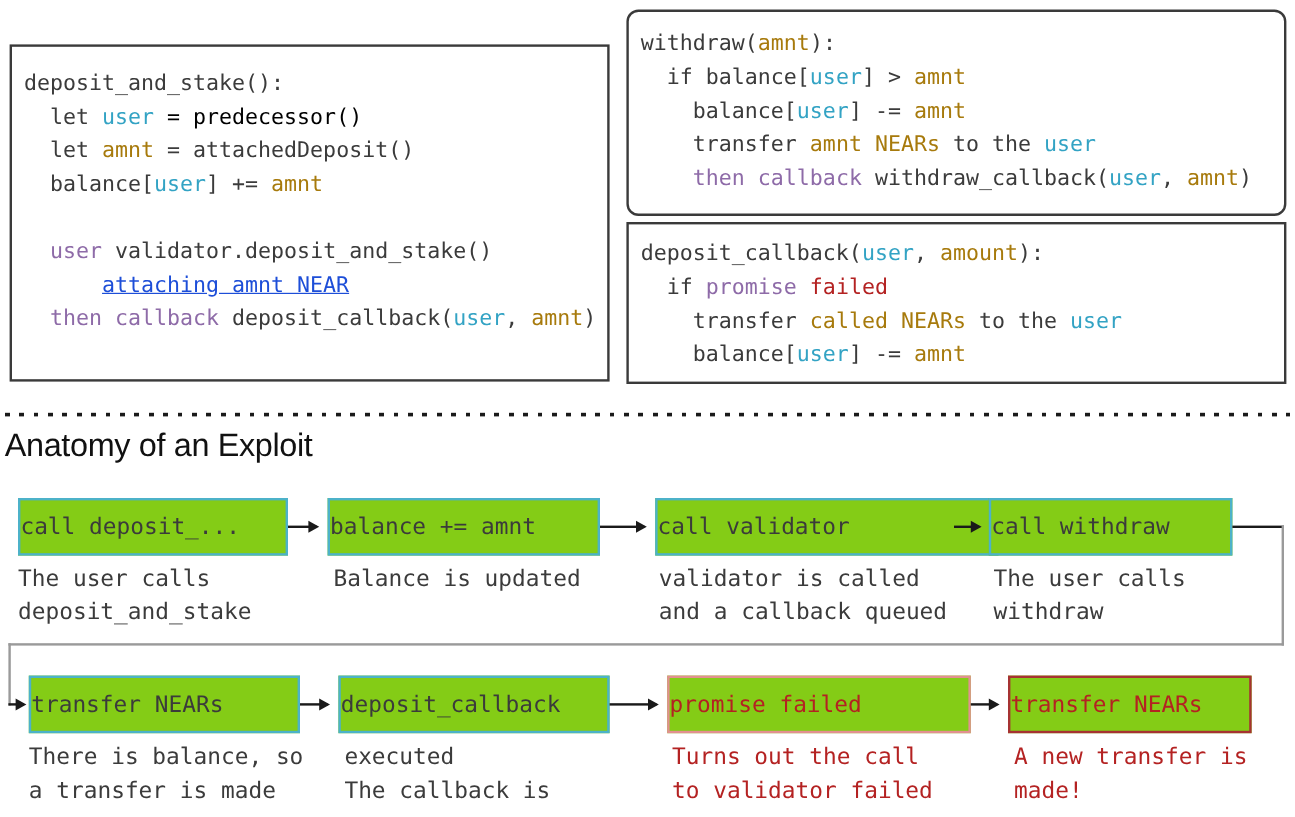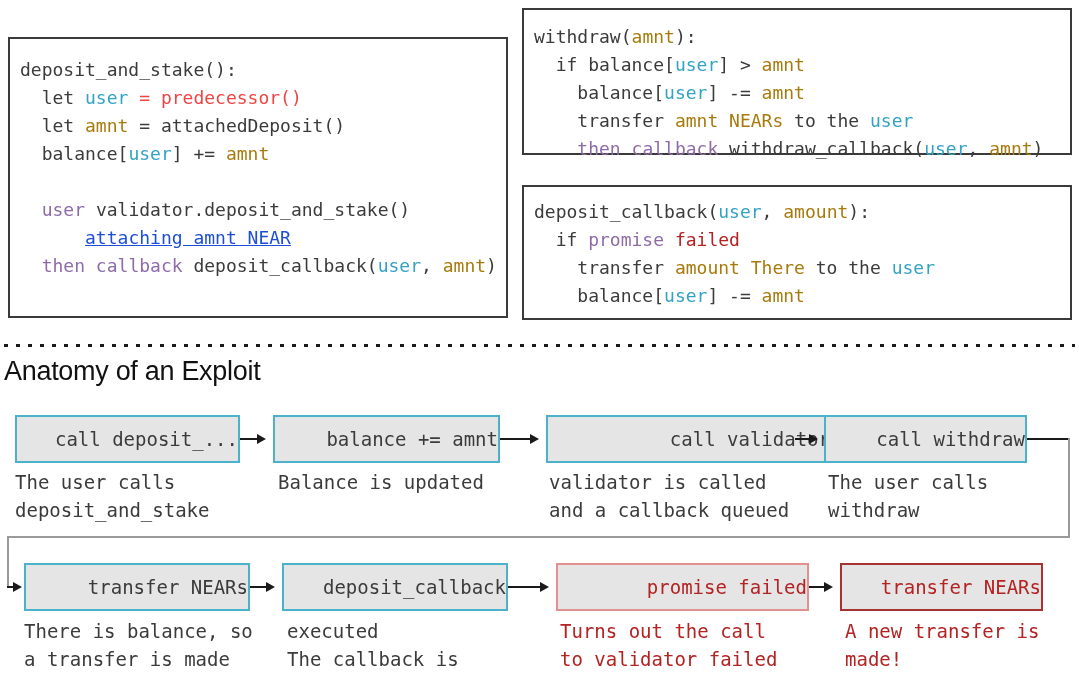--- a/index.html
+++ b/index.html
@@ -5,37 +5,37 @@
   html,body { margin:0; padding:0; background:#ffffff; }
   .stage {
     position:relative; width:1079px; height:681px; background:#ffffff;
     font-family:"DejaVu Sans Mono", monospace; color:#3b3b3b; overflow:hidden;
   }
   
   .code-panel {
     position:absolute; box-sizing:border-box; border:2px solid #3a3a3a; background:#fff;
   }
   #panel-ds { left:8px;  top:37px;  width:500px; height:281px; padding:17px 8px 0 10px; }
-  #panel-w  { left:522px; top:8px;  width:550px; height:147px; padding:13px 8px 0 10px; }
+  #panel-w  { left:522px; top:8px;  width:550px; height:172px; padding:13px 8px 0 10px;border-radius:10px; }
   #panel-dc { left:522px; top:185px; width:550px; height:135px; padding:11px 8px 0 10px; }
   .code-line { font-size:18px; line-height:28px; white-space:pre; }
   
   .sep {
     position:absolute; left:4px; top:344px; width:1071px; height:2.5px;
     background:repeating-linear-gradient(90deg,#1a1a1a 0 4px,transparent 4px 12px);
   }
   
   .heading {
     position:absolute; left:4px; top:356px; font-family:"Liberation Sans","DejaVu Sans",sans-serif;
     font-size:27px; color:#111; letter-spacing:-0.3px;
   }
   
   .fbox {
     position:absolute; box-sizing:border-box; height:48px; border:2px solid #4cb2c9;
-    background:#e5e5e5; text-align:right; font-size:19px; line-height:44px; white-space:nowrap;
+    background:#84cc16; text-align:left; font-size:19px; line-height:44px; white-space:nowrap;
     color:#3b3b3b;
   }
   .fbox.red-light { border-color:#e29090; color:#b42222; }
   .fbox.red-dark  { border-color:#a63232; color:#b42222; }
   .caption { position:absolute; font-size:19px; line-height:28px; white-space:nowrap; color:#3b3b3b; }
   .caption.red { color:#b42222; }
   
   .arrow { position:absolute; height:2px; background:#1a1a1a; }
   .arrow.head::after {
     content:""; position:absolute; right:-2px; top:-4px; width:0; height:0;
@@ -43,39 +43,39 @@
   }
   .conn { position:absolute; background:#9a9a9a; }
 </style>
 </head>
 <body>
 
 <div class="stage">
 
   <div class="code-panel" id="panel-ds">
       <div class="code-line"><span style="color: rgb(59, 59, 59);">deposit_and_stake():</span></div>
-      <div class="code-line"><span style="color: rgb(59, 59, 59);">  let </span><span style="color: rgb(51, 163, 196);">user</span><span style="color: #ef4444;"> = predecessor()</span></div>
+      <div class="code-line"><span style="color: rgb(59, 59, 59);">  let </span><span style="color: rgb(51, 163, 196);">user</span><span style="color: #000000;"> = predecessor()</span></div>
       <div class="code-line"><span style="color: rgb(59, 59, 59);">  let </span><span style="color: rgb(167, 122, 12);">amnt</span><span style="color: rgb(59, 59, 59);"> = attachedDeposit()</span></div>
       <div class="code-line"><span style="color: rgb(59, 59, 59);">  balance[</span><span style="color: rgb(51, 163, 196);">user</span><span style="color: rgb(59, 59, 59);">] += </span><span style="color: rgb(167, 122, 12);">amnt</span></div>
       <div class="code-line">&nbsp;</div>
       <div class="code-line"><span style="color: rgb(59, 59, 59);">  </span><span style="color: rgb(142, 107, 168);">user</span><span style="color: rgb(59, 59, 59);"> validator.deposit_and_stake()</span></div>
       <div class="code-line"><span style="color: rgb(59, 59, 59);">      </span><span style="color: #1d4ed8; text-decoration: underline;">attaching amnt NEAR</span></div>
       <div class="code-line"><span style="color: rgb(59, 59, 59);">  </span><span style="color: rgb(142, 107, 168);">then callback</span><span style="color: rgb(59, 59, 59);"> deposit_callback(</span><span style="color: rgb(51, 163, 196);">user</span><span style="color: rgb(59, 59, 59);">, </span><span style="color: rgb(167, 122, 12);">amnt</span><span style="color: rgb(59, 59, 59);">)</span></div>
     </div>
   <div class="code-panel" id="panel-w">
       <div class="code-line"><span style="color: rgb(59, 59, 59);">withdraw(</span><span style="color: rgb(167, 122, 12);">amnt</span><span style="color: rgb(59, 59, 59);">):</span></div>
       <div class="code-line"><span style="color: rgb(59, 59, 59);">  if balance[</span><span style="color: rgb(51, 163, 196);">user</span><span style="color: rgb(59, 59, 59);">] &gt; </span><span style="color: rgb(167, 122, 12);">amnt</span></div>
       <div class="code-line"><span style="color: rgb(59, 59, 59);">    balance[</span><span style="color: rgb(51, 163, 196);">user</span><span style="color: rgb(59, 59, 59);">] -= </span><span style="color: rgb(167, 122, 12);">amnt</span></div>
       <div class="code-line"><span style="color: rgb(59, 59, 59);">    transfer </span><span style="color: rgb(167, 122, 12);">amnt NEARs</span><span style="color: rgb(59, 59, 59);"> to the </span><span style="color: rgb(51, 163, 196);">user</span></div>
       <div class="code-line"><span style="color: rgb(59, 59, 59);">    </span><span style="color: rgb(142, 107, 168);">then callback</span><span style="color: rgb(59, 59, 59);"> withdraw_callback(</span><span style="color: rgb(51, 163, 196);">user</span><span style="color: rgb(59, 59, 59);">, </span><span style="color: rgb(167, 122, 12);">amnt</span><span style="color: rgb(59, 59, 59);">)</span></div>
     </div>
   <div class="code-panel" id="panel-dc">
       <div class="code-line"><span style="color: rgb(59, 59, 59);">deposit_callback(</span><span style="color: rgb(51, 163, 196);">user</span><span style="color: rgb(59, 59, 59);">, </span><span style="color: rgb(167, 122, 12);">amount</span><span style="color: rgb(59, 59, 59);">):</span></div>
       <div class="code-line"><span style="color: rgb(59, 59, 59);">  if </span><span style="color: rgb(142, 107, 168);">promise</span><span style="color: rgb(59, 59, 59);"> </span><span style="color: rgb(180, 34, 34); margin-top: 36px;">failed</span></div>
-      <div class="code-line"><span style="color: rgb(59, 59, 59);">    transfer </span><span style="color: rgb(167, 122, 12);">amount There</span><span style="color: rgb(59, 59, 59);"> to the </span><span style="color: rgb(51, 163, 196);">user</span></div>
+      <div class="code-line"><span style="color: rgb(59, 59, 59);">    transfer </span><span style="color: rgb(167, 122, 12);">called NEARs</span><span style="color: rgb(59, 59, 59);"> to the </span><span style="color: rgb(51, 163, 196);">user</span></div>
       <div class="code-line"><span style="color: rgb(59, 59, 59);">    balance[</span><span style="color: rgb(51, 163, 196);">user</span><span style="color: rgb(59, 59, 59);">] -= </span><span style="color: rgb(167, 122, 12);">amnt</span></div>
     </div>
 
   <div class="sep"></div>
 
   <div class="heading">Anatomy of an Exploit</div>
 
   <div class="fbox" style="left:15px;top:415px;width:225px;">call deposit_...</div>
   <div class="arrow head" style="left:240px;top:438px;width:24px;"></div>
   <div class="fbox" style="left:273px;top:415px;width:227px;">balance += amnt</div>

